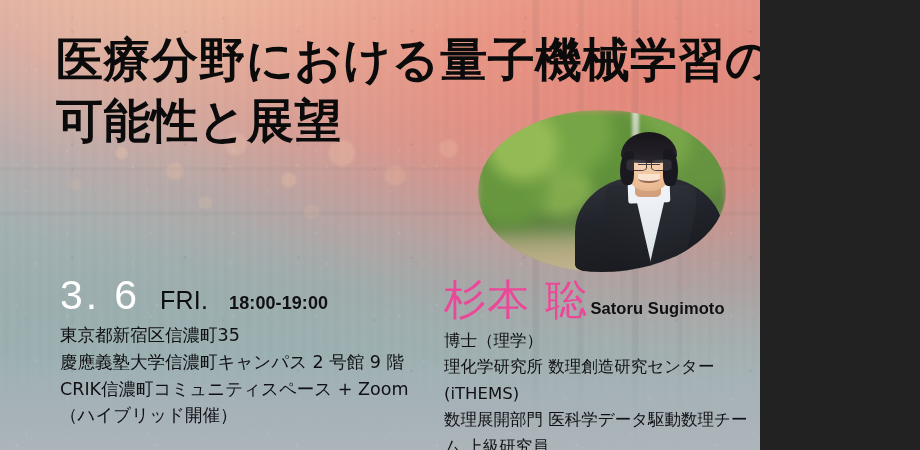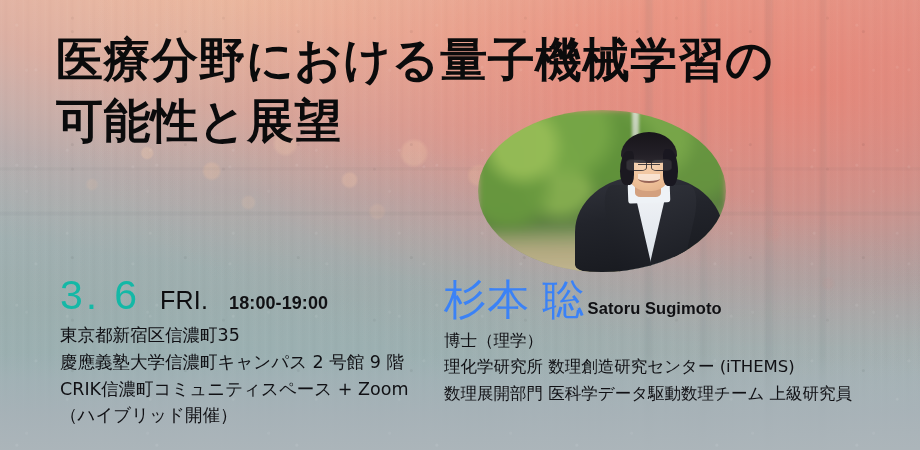--- a/index.html
+++ b/index.html
@@ -3,21 +3,21 @@
 <meta charset="utf-8">
 <title>Health Commons #13 Poster</title>
 <style>
   html, body {
     margin: 0;
     padding: 0;
     background: #222;
   }
   #poster {
     position: relative;
-    width: 920px;
+    width: 760px;
     height: 450px;
     overflow: hidden;
     font-family: "Liberation Sans", "DejaVu Sans", sans-serif;
     color: #111;
     -webkit-font-smoothing: antialiased;
   }
 
   
   .bg-layer {
     position: absolute;
@@ -316,21 +316,21 @@
     position: absolute;
     left: 60px;
     top: 272px;
     display: flex;
     align-items: baseline;
   }
   #date-month-day {
     font-size: 41px;
     font-weight: 400;
     letter-spacing: 0.07em;
-    color: #14b8a6;
+    color: #ffffff;
   }
   #date-weekday {
     margin-left: 20px;
     font-size: 25px;
     font-weight: 400;
     letter-spacing: 0.01em;
     color: #0d0d0f;
   }
   #date-time {
     margin-left: 21px;
@@ -354,22 +354,21 @@
     position: absolute;
     left: 444px;
     top: 272px;
     display: flex;
     align-items: baseline;
   }
   #speaker-name-ja {
     font-size: 42px;
     font-weight: 400;
     letter-spacing: 0.03em;
-    color: #3b82f6;
-    font-family: Liberation Serif, serif;
+    color: #ec4899;
   }
   #speaker-name-en {
     margin-left: 2px;
     font-size: 16.5px;
     font-weight: 700;
     letter-spacing: 0.005em;
     color: #101013;
   }
 
   #speaker-affiliation {

